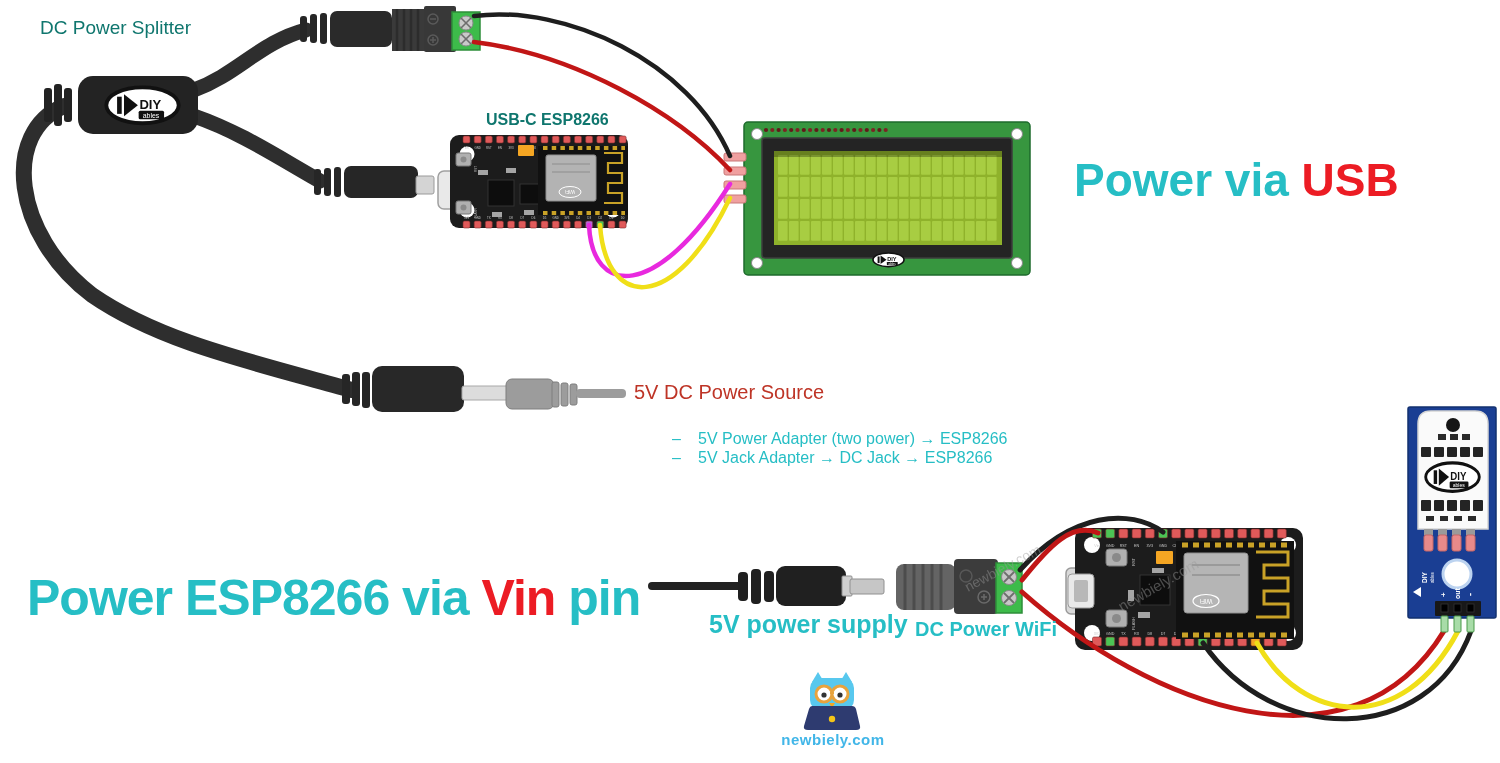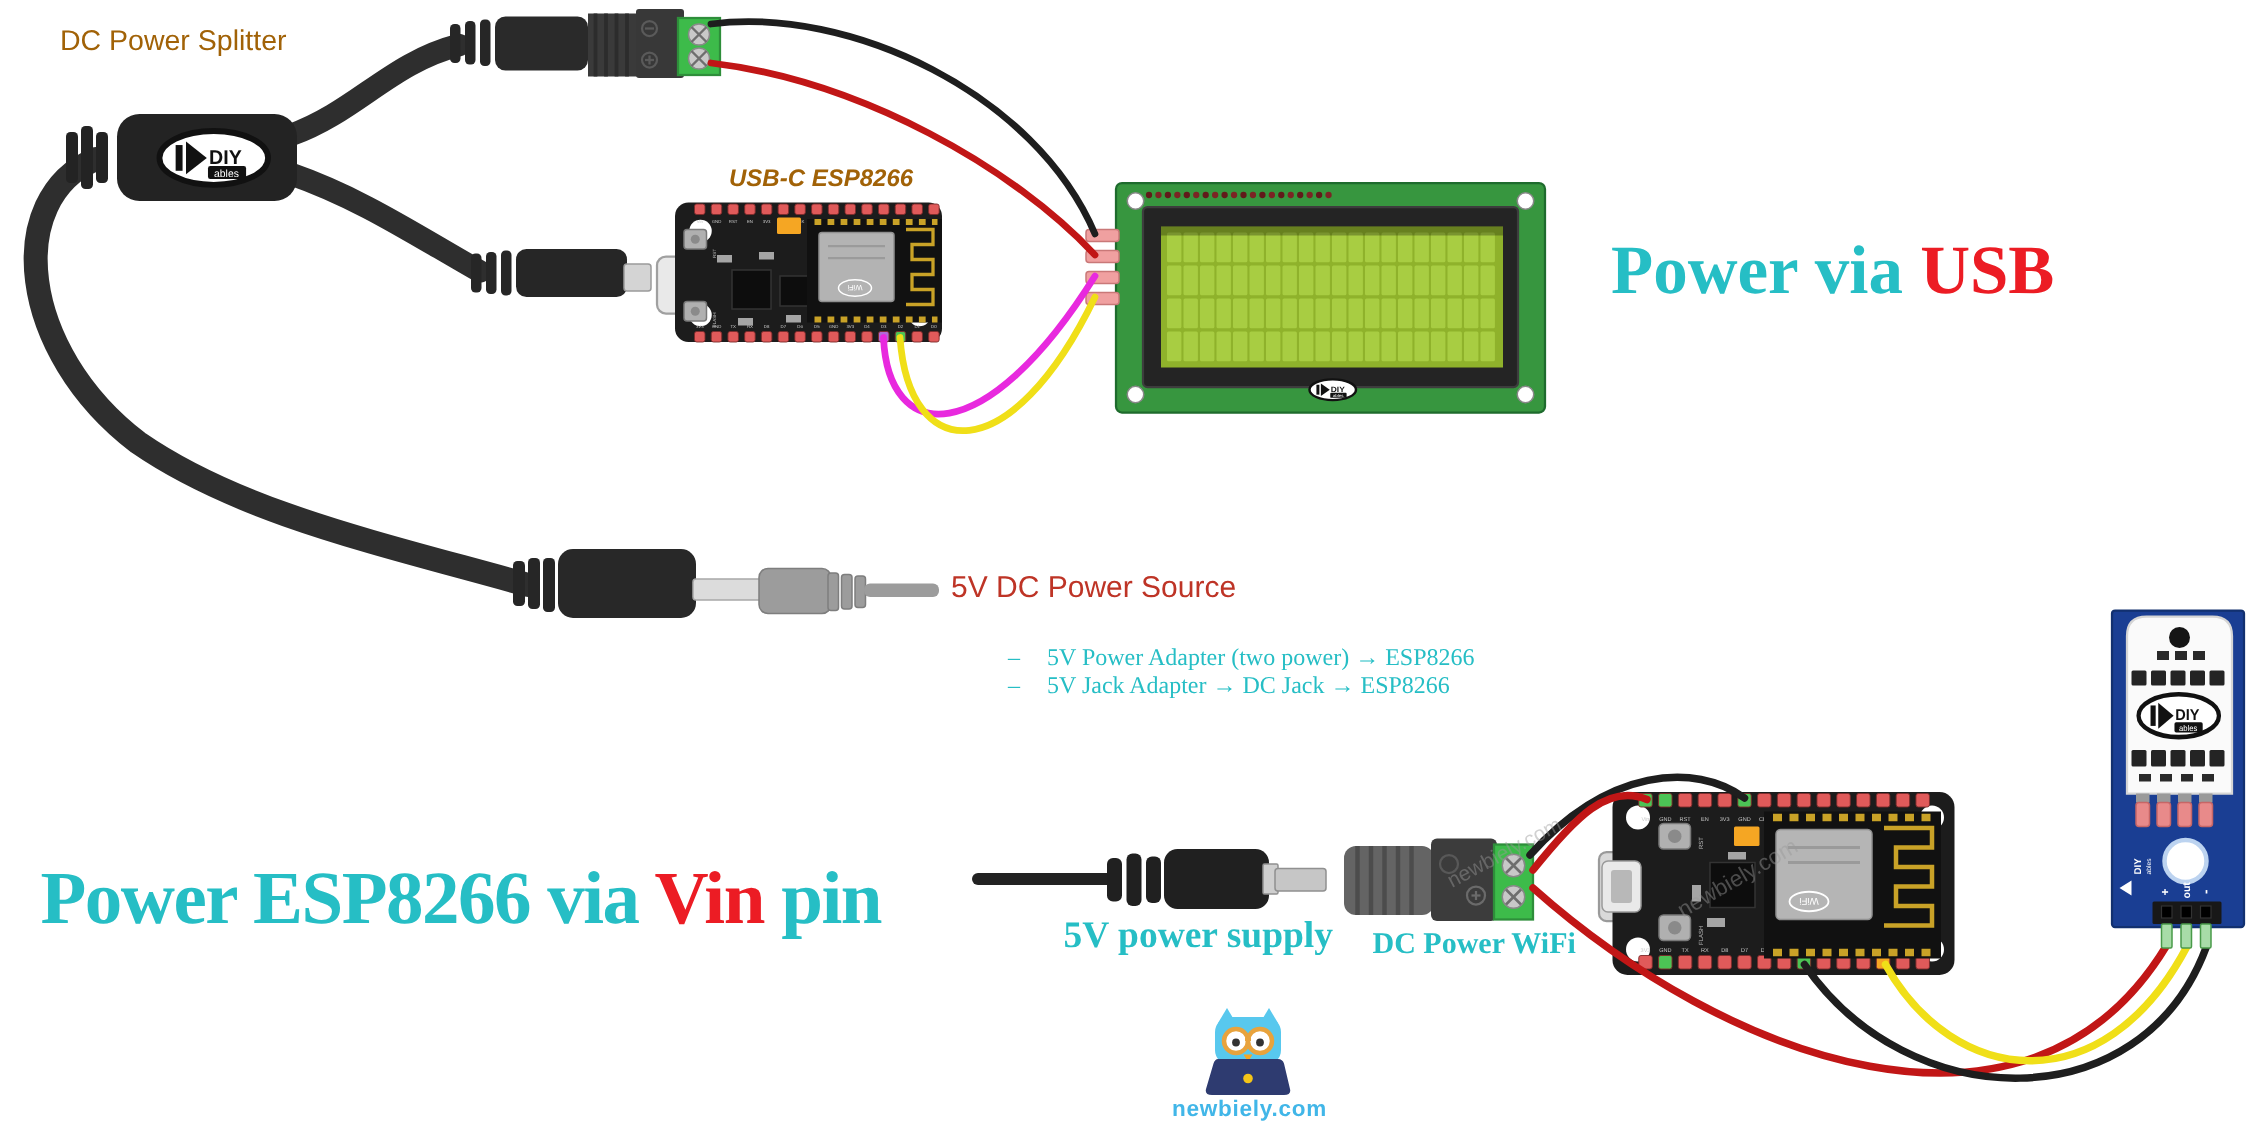--- a/index.html
+++ b/index.html
@@ -1,25 +1,25 @@
 <!DOCTYPE html>
 <html><head>
 <meta charset="utf-8">
 <style>
   html,body{margin:0;padding:0;width:1500px;height:763px;background:#ffffff;overflow:hidden;
             font-family:"Liberation Sans",sans-serif;}
   #stage{position:relative;width:1500px;height:763px;}
   #scene{position:absolute;left:0;top:0;}
   .lbl{position:absolute;white-space:nowrap;}
-  .navy{color:#a16207;}
-  .cyan{color:#26BEC5;font-family:Liberation Serif, serif;}
+  .navy{color:#0f766e;}
+  .cyan{color:#26BEC5;}
   .accent-red{color:#EC1C24;}
   .darkred{color:#BE3426;}
   #lbl-splitter{left:40px;top:17px;font-size:19px;}
-  #lbl-usbc{left:486px;top:111px;font-size:16px;font-weight:700;font-style:italic;}
+  #lbl-usbc{left:486px;top:111px;font-size:16px;font-weight:700;}
   #h-usb{left:1074px;top:154px;font-size:46px;font-weight:700;letter-spacing:0px;line-height:52px;}
   #lbl-source{left:634px;top:381px;font-size:20px;}
   #sub-vin{left:669px;top:406px;font-size:18px;font-weight:700;}
   #bullets{left:672px;top:430px;font-size:16px;line-height:18.5px;}
   .bullet-row{display:flex;}
   .bullet-dash{width:26px;}
   #h-vin{left:27px;top:570px;font-size:50px;font-weight:700;letter-spacing:-1px;line-height:56px;}
   #lbl-supply{left:709px;top:610px;font-size:25px;font-weight:700;}
   #lbl-jack{left:915px;top:618px;font-size:20px;font-weight:700;}
   #lbl-site{left:752px;top:731px;width:162px;text-align:center;font-size:15px;font-weight:700;

